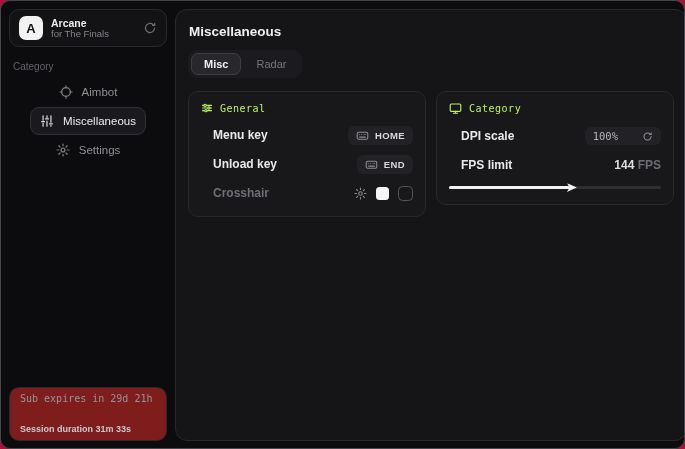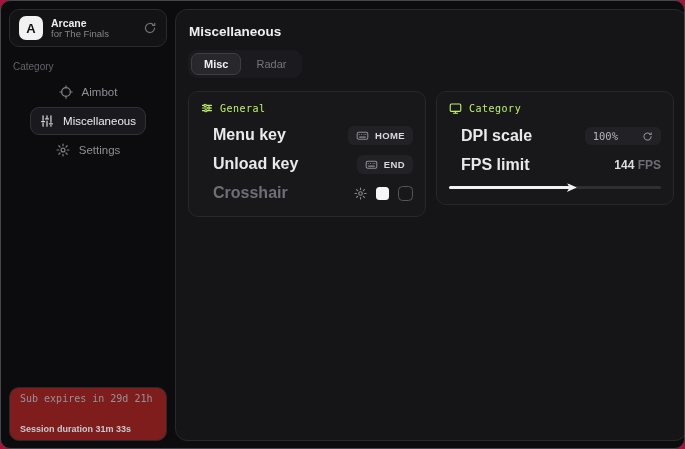--- a/index.html
+++ b/index.html
@@ -158,21 +158,21 @@
     font-family: "DejaVu Sans Mono", monospace;
     font-size: 10px;
     letter-spacing: 0.5px;
   }
   .card-row {
     display: flex; align-items: center; justify-content: space-between;
     min-height: 22px;
     margin-bottom: 7px;
   }
   .card-row:last-child { margin-bottom: 0; }
-  .row-label { font-size: 16px; font-weight: bold; color: #e9e9ec; padding-left: 12px; }
+  .row-label { font-size: 12px; font-weight: bold; color: #e9e9ec; padding-left: 12px; }
   .row-label.dim { color: #6e6e76; font-weight: bold; }
   .key-badge {
     display: flex; align-items: center; gap: 6px;
     background: #222226;
     border-radius: 6px;
     padding: 3px 8px;
     color: #8d8d94;
   }
   .key-badge .key-text {
     font-size: 9.5px;

